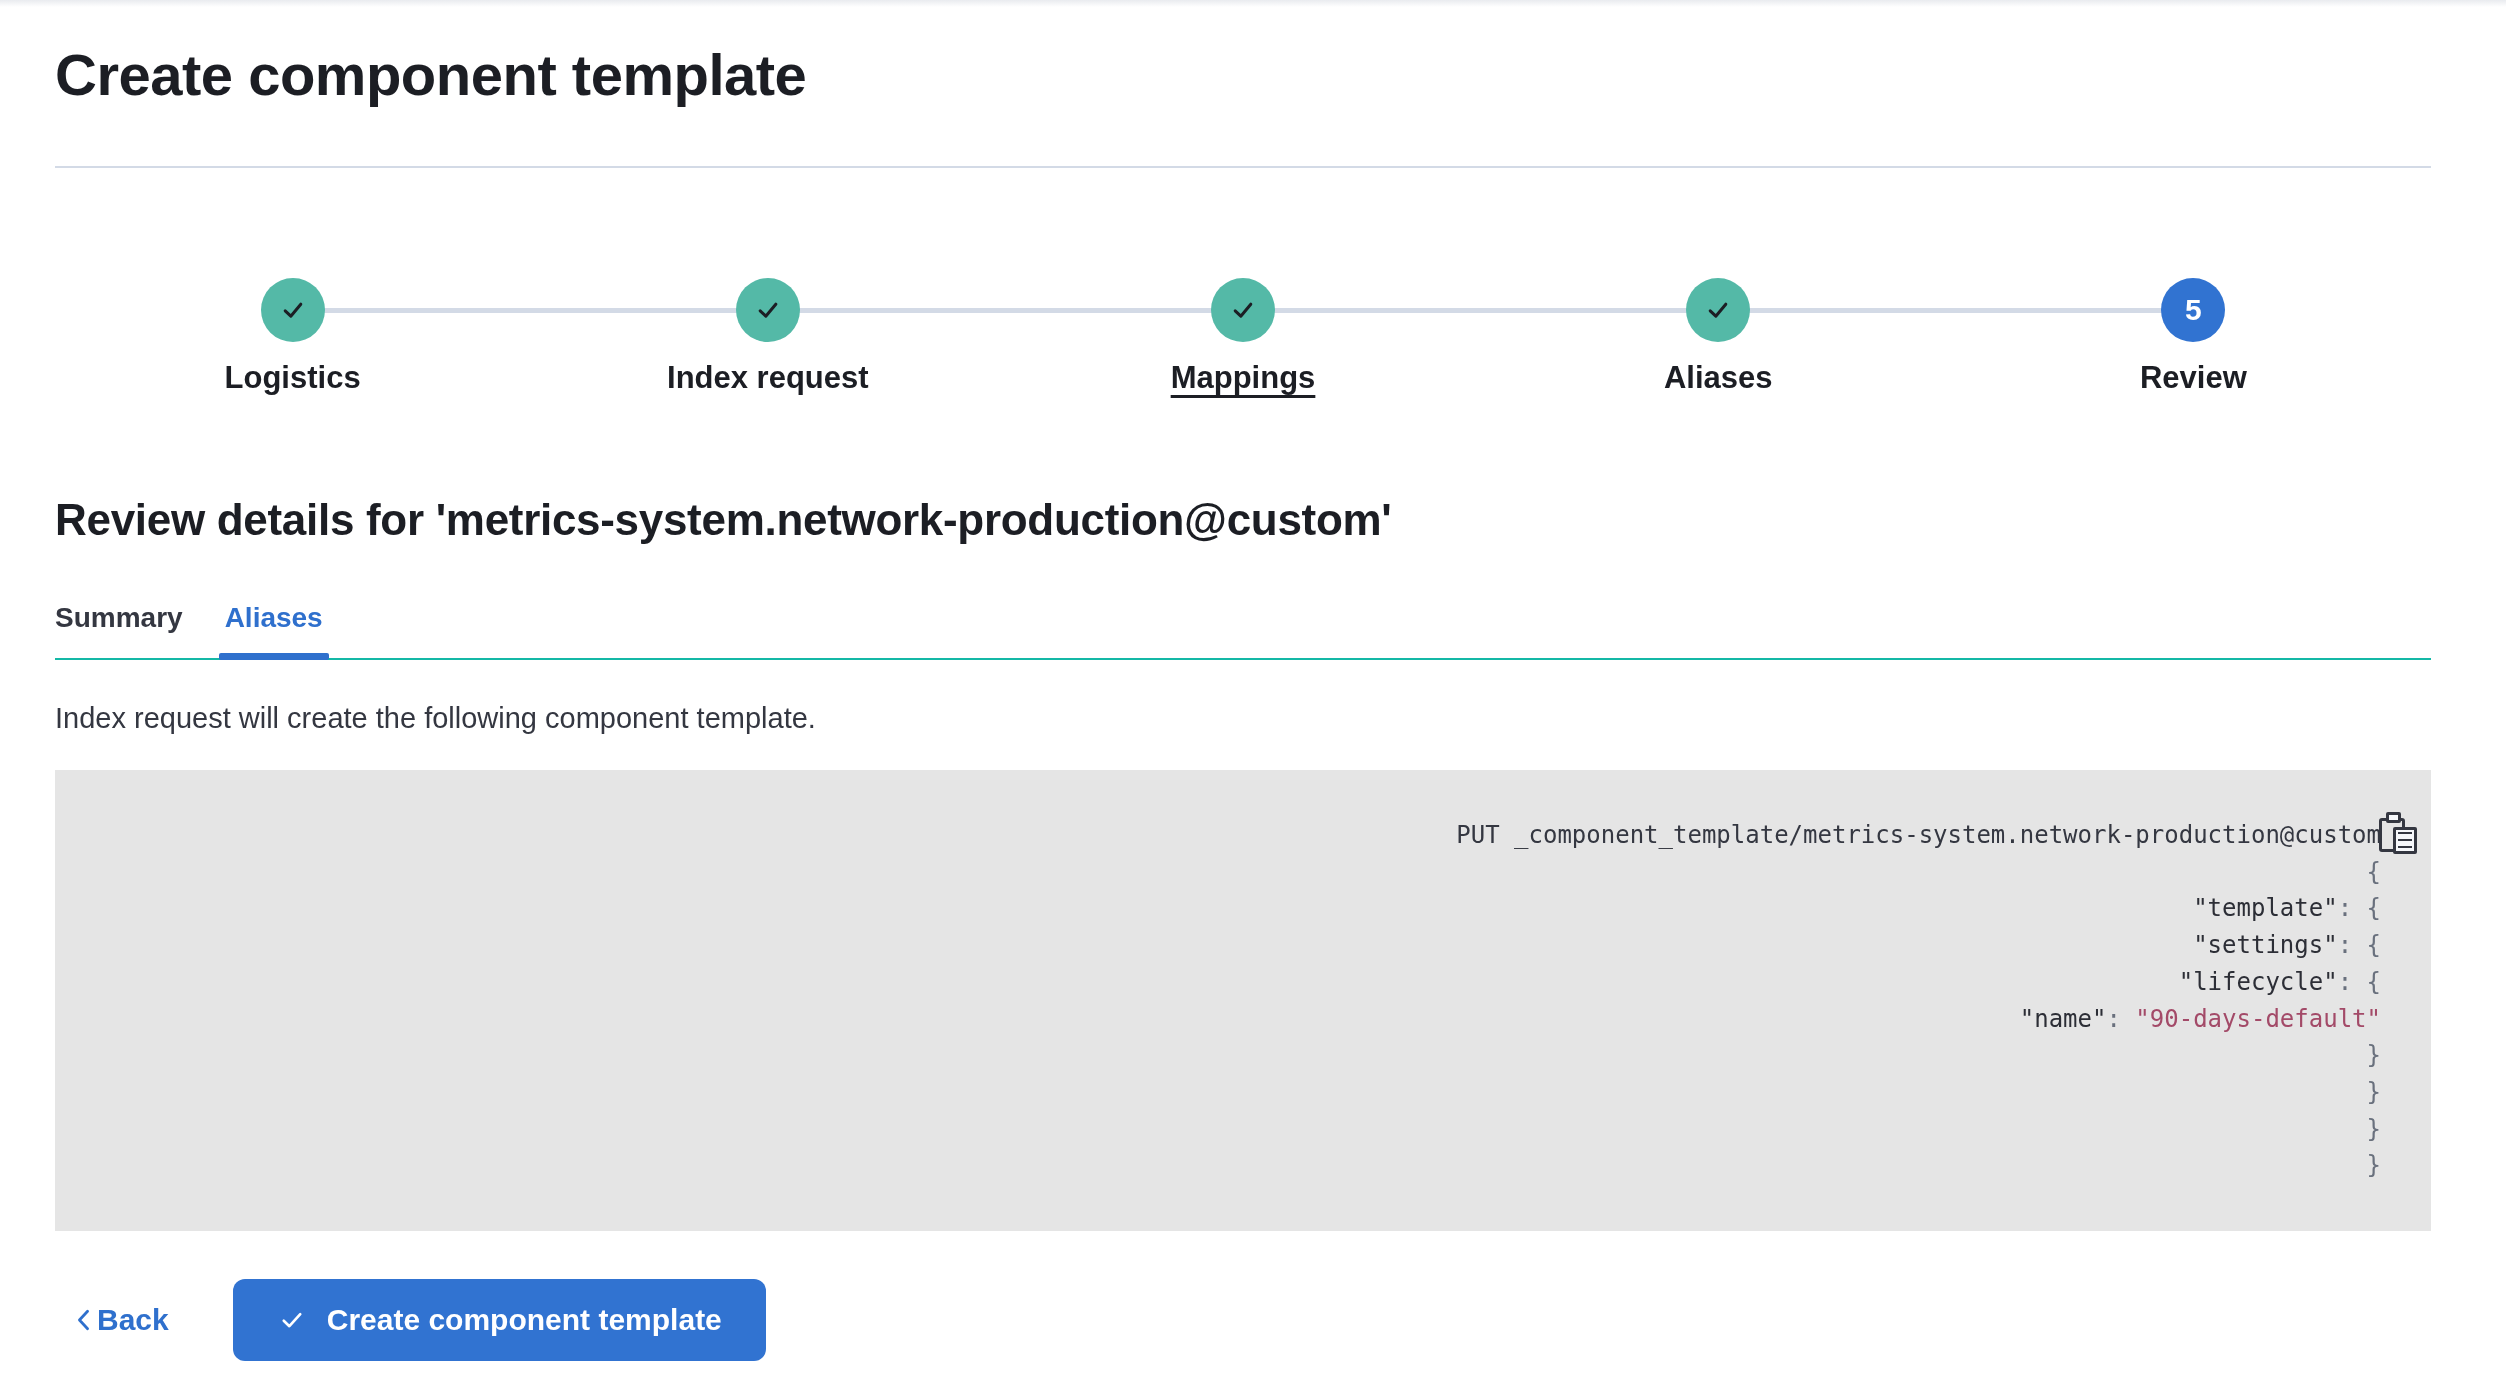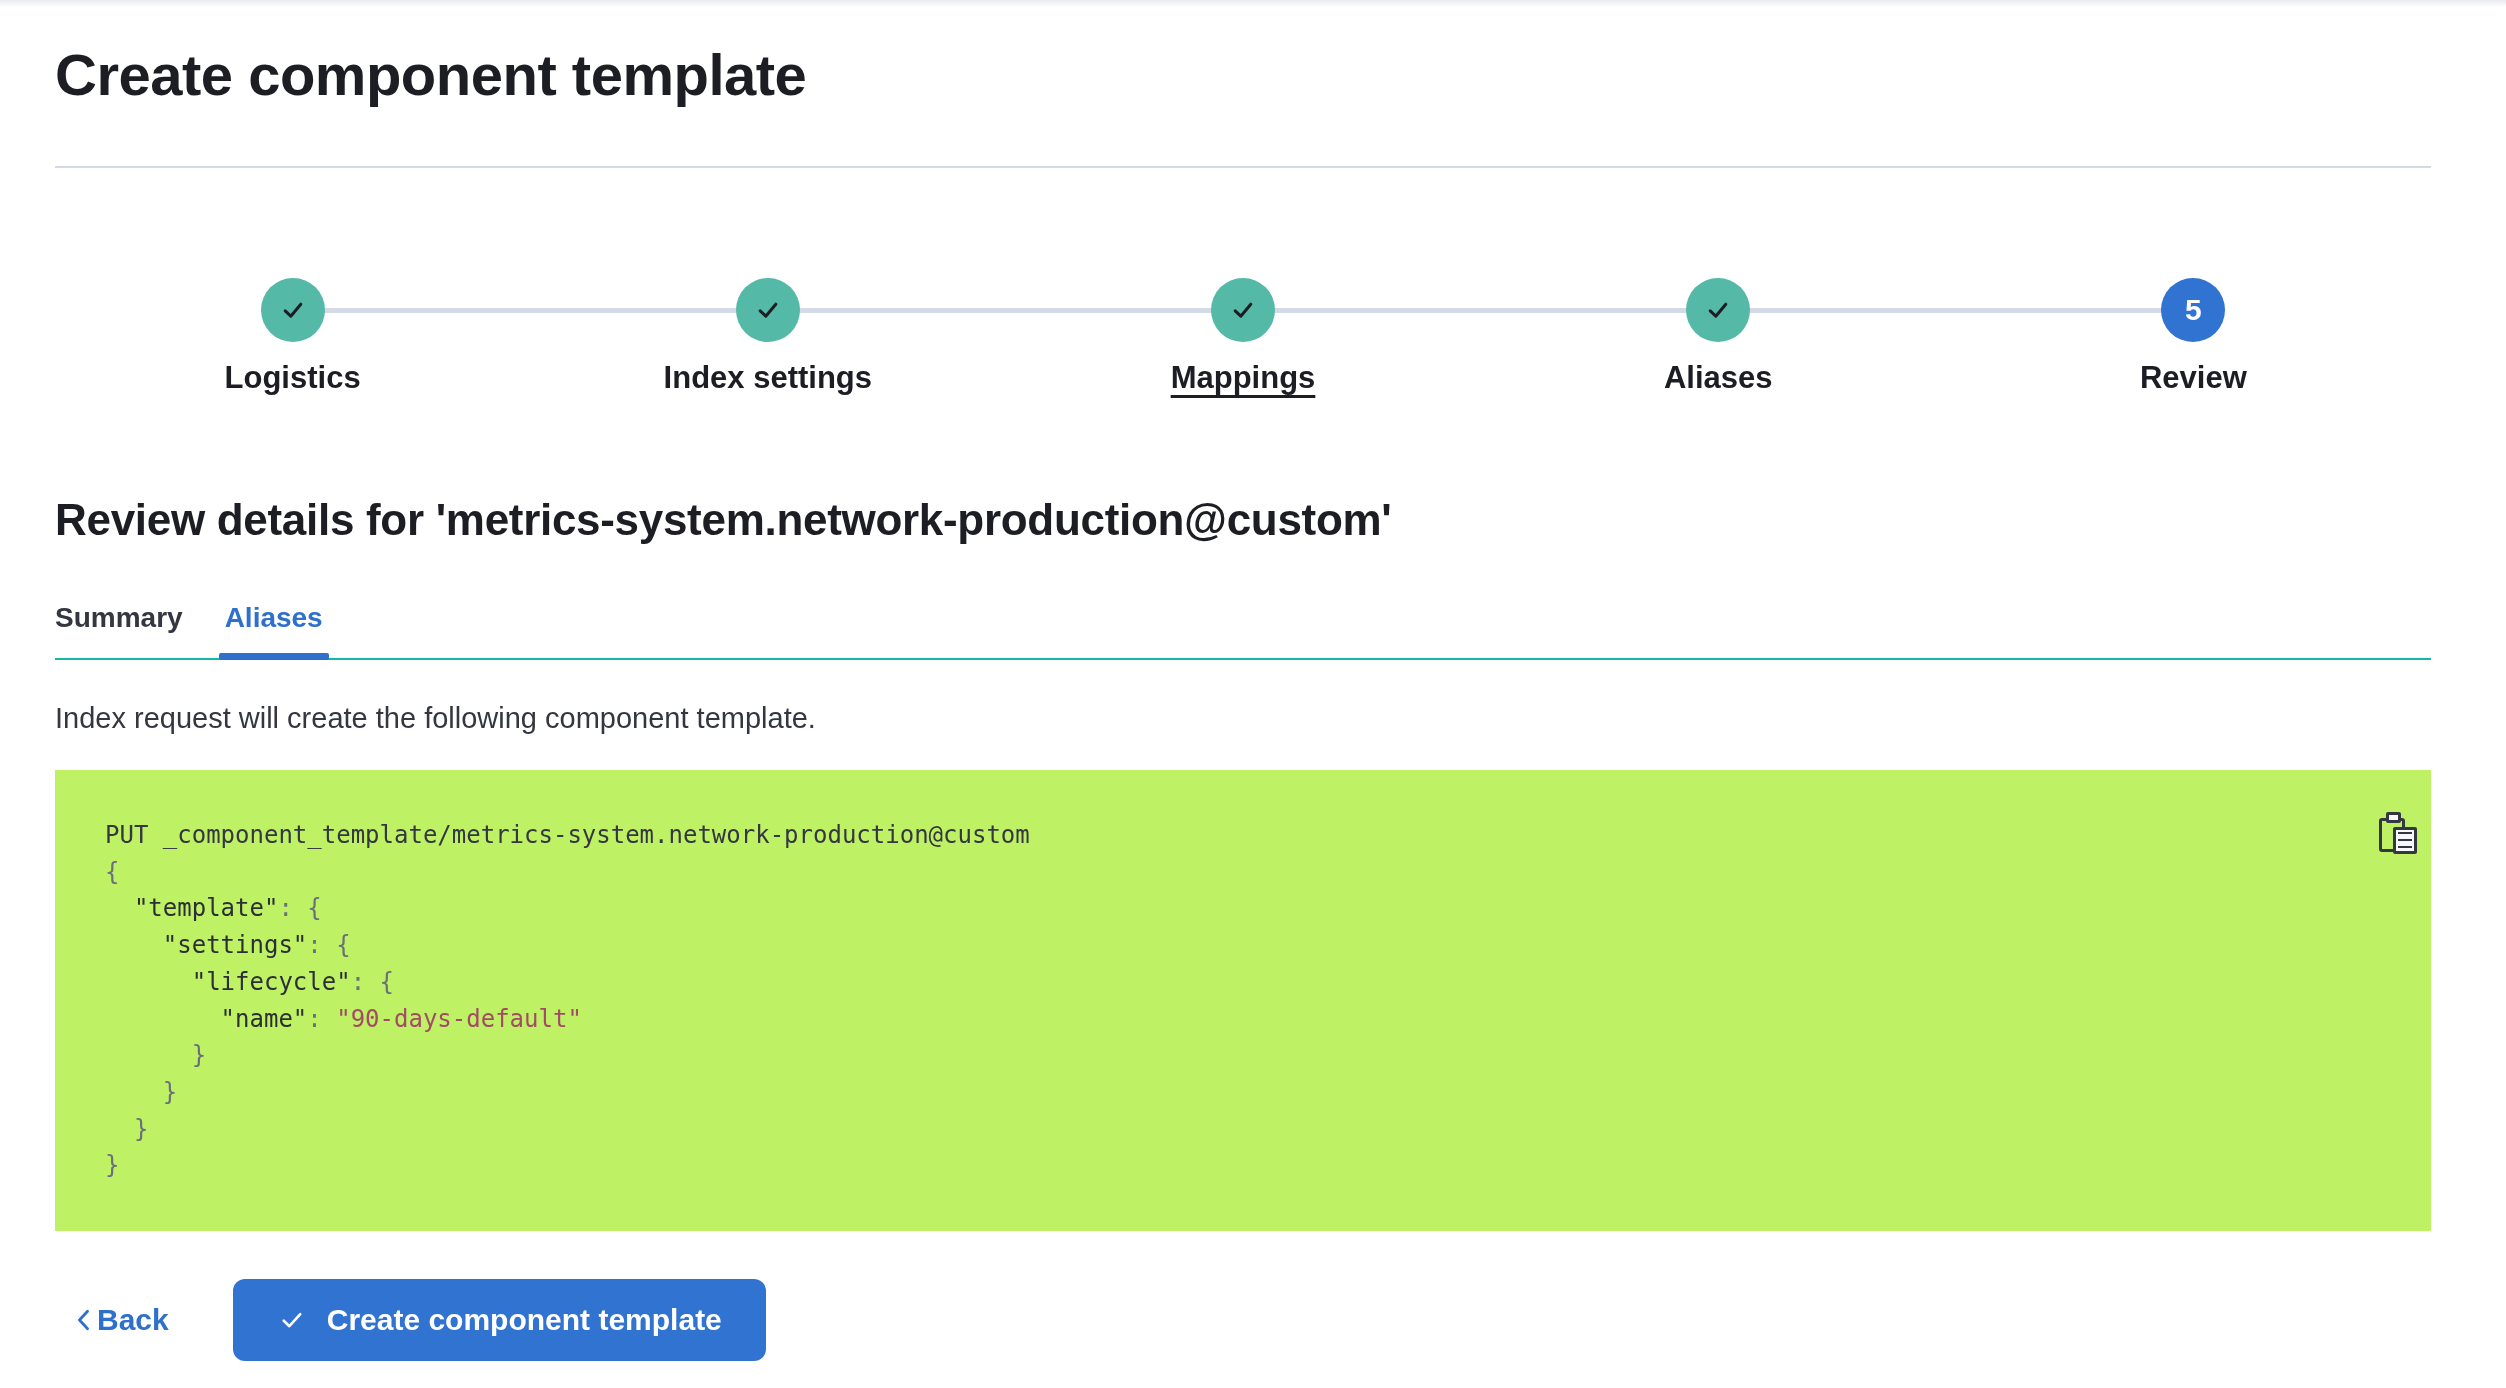--- a/index.html
+++ b/index.html
@@ -44,22 +44,22 @@
     font-family: inherit; font-size: 28px; font-weight: 700; color: #343741;
     padding: 0 0 22px 0; line-height: 36px; }
   .tab.active { color: #2f70cd; }
   .tab.active::after { content: ""; position: absolute; left: -6px; right: -6px;
     bottom: -2px; height: 7px; background: #2f70cd; border-radius: 2px; }
 
   .request-description { margin-top: 36px; font-size: 29px; line-height: 44px;
     color: #343741; }
 
   
-  .code-block { position: relative; margin-top: 30px; background: #bef264;
-    padding: 47px 50px; }
+  .code-block { position: relative; margin-top: 30px; background: #e5e5e5;
+    padding: 47px 50px; text-align: right; }
   .code { font-family: "DejaVu Sans Mono", "Liberation Mono", monospace;
     font-size: 24px; line-height: 36.7px; white-space: pre; color: #343741; }
   .code .seg-plain { color: #343741; }
   .code .seg-key { color: #2c2e36; }
   .code .seg-punct { color: #69707d; }
   .code .seg-str { color: #a34a68; }
 
   .copy-btn { position: absolute; top: 38px; right: 48px; background: none;
     border: none; cursor: pointer; padding: 4px; }
   .copy-icon { position: relative; width: 40px; height: 42px; }
@@ -104,21 +104,21 @@
             </svg>
           </div>
           <div class="step-label">Logistics</div>
         </button>
         <button class="step">
           <div class="step-circle complete">
             <svg viewBox="0 0 16 16" fill="none">
               <path d="M4.1 8.4 L6.9 11.1 L11.9 5.1" stroke="#1c1e24" stroke-width="1.5" stroke-linecap="round" stroke-linejoin="round"></path>
             </svg>
           </div>
-          <div class="step-label">Index settings</div>
+          <div class="step-label">Index request</div>
         </button>
         <button class="step">
           <div class="step-circle complete">
             <svg viewBox="0 0 16 16" fill="none">
               <path d="M4.1 8.4 L6.9 11.1 L11.9 5.1" stroke="#1c1e24" stroke-width="1.5" stroke-linecap="round" stroke-linejoin="round"></path>
             </svg>
           </div>
           <div class="step-label underlined">Mappings</div>
         </button>
         <button class="step">

